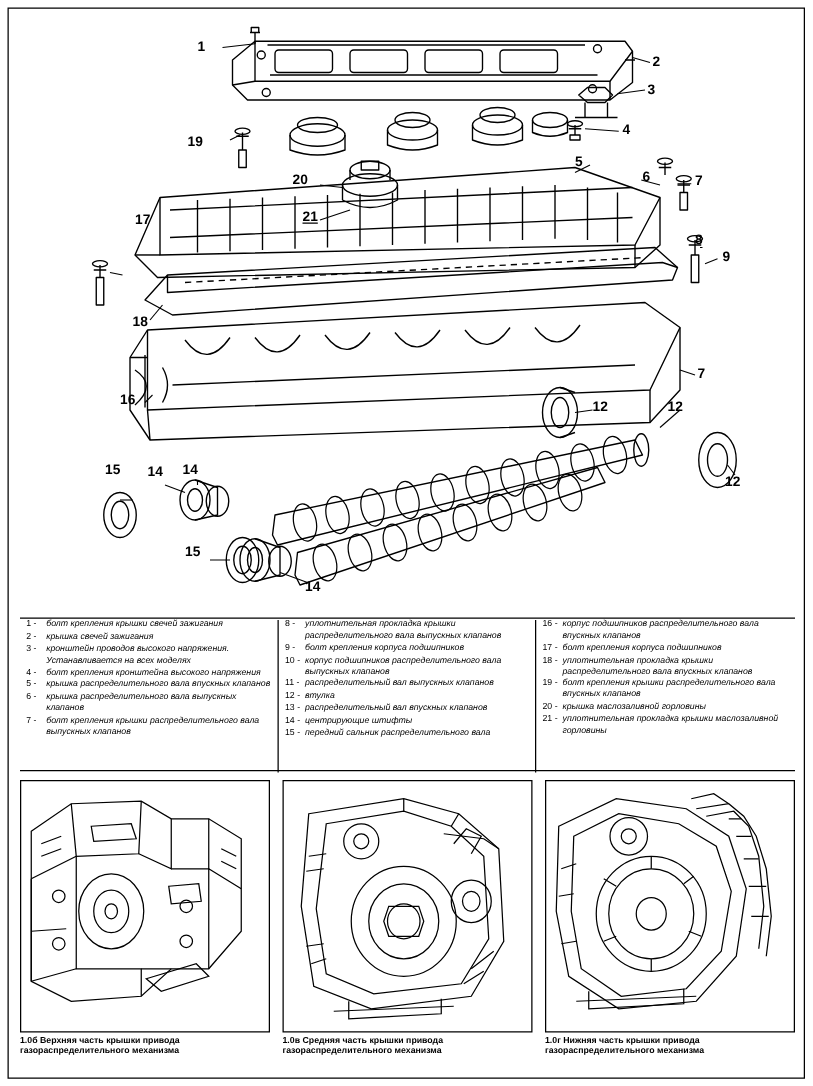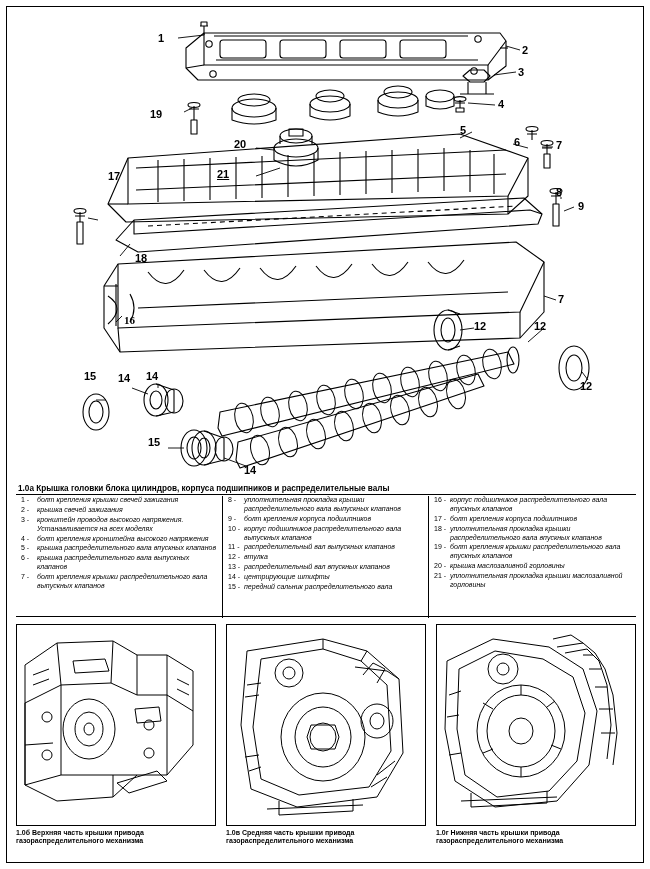--- a/index.html
+++ b/index.html
@@ -223,29 +223,28 @@
     <span class="calloutnum" style="left:570px;top:192px;">9</span>
     <span class="calloutnum" style="left:550px;top:285px;">7</span>
     <span class="calloutnum" style="left:526px;top:312px;">12</span>
     <span class="calloutnum" style="left:466px;top:312px;">12</span>
     <span class="calloutnum" style="left:572px;top:372px;">12</span>
     <span class="calloutnum" style="left:138px;top:362px;">14</span>
     <span class="calloutnum" style="left:110px;top:364px;">14</span>
     <span class="calloutnum" style="left:236px;top:456px;">14</span>
     <span class="calloutnum" style="left:76px;top:362px;">15</span>
     <span class="calloutnum" style="left:140px;top:428px;">15</span>
-    <span class="calloutnum" style="left:116px;top:306px;font-family:Liberation Serif, serif;">16</span>
+    <span class="calloutnum" style="left:88px;top:306px;">16</span>
     <span class="calloutnum" style="left:68px;top:162px;margin-left:32px;">17</span>
-    <span class="calloutnum" style="left:98px;top:244px;margin-left:29px;">18</span>
+    <span class="calloutnum" style="left:98px;top:244px;">18</span>
     <span class="calloutnum" style="left:142px;top:100px;text-align:center;">19</span>
     <span class="calloutnum" style="left:226px;top:130px;text-align:right;">20</span>
-    <span class="calloutnum" style="left:209px;top:160px;text-decoration:underline;">21</span>
+    <span class="calloutnum" style="left:234px;top:160px;text-decoration:underline;">21</span>
   </div>
 
-  <div class="maincaption">1.0а Крышка головки блока цилиндров, корпуса подшипников и распределительные валы</div>
 
   <div class="legline" style="top:494px;"></div>
   <div class="legline" style="top:616px;"></div>
 
   <div class="legend">
     <div class="legcol c1">
       <div class="legrow">
           <span class="legnum">1 -</span>
           <span class="legtxt">болт крепления крышки свечей зажигания</span>
         </div>

